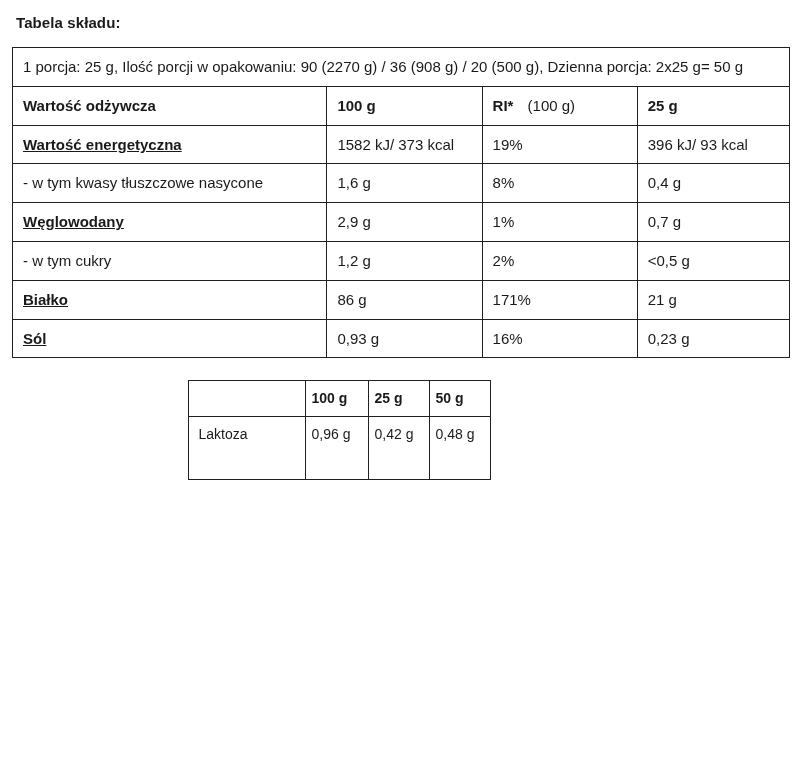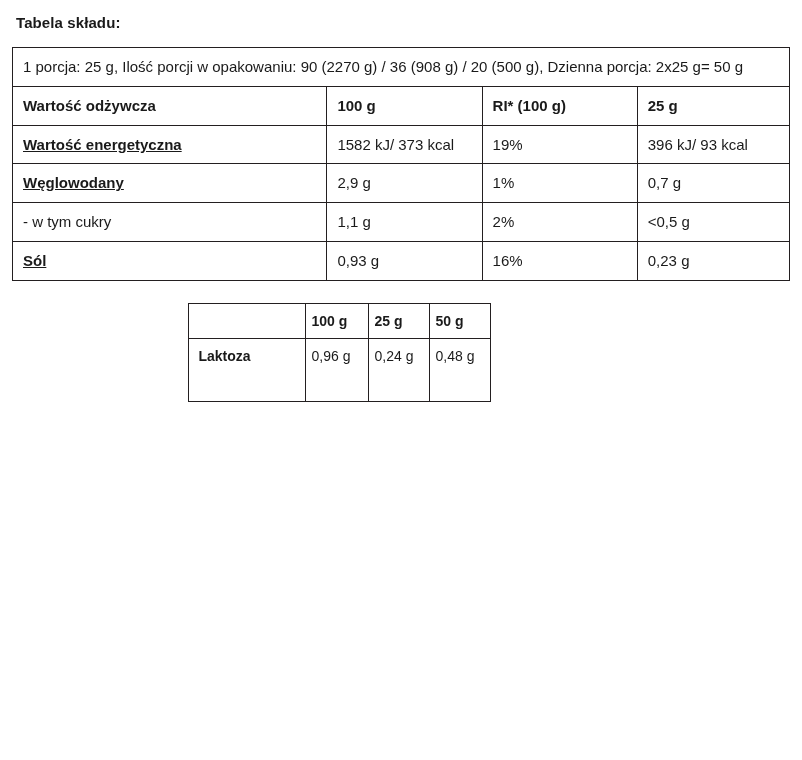--- a/index.html
+++ b/index.html
@@ -73,28 +73,28 @@
     table-layout: fixed;
     border: 1px solid #231f20;
   }
   table.lactose td {
     border: 1px solid #231f20;
     padding: 8px 6px;
     font-size: 14px;
     vertical-align: top;
     line-height: 1.3;
   }
-  table.lactose td.l-name { width: 100px; padding-left: 10px; font-weight: bold; }
+  table.lactose td.l-name { width: 100px; padding-left: 10px; font-weight: normal; }
   table.lactose td.l-c1 { width: 50px; }
   table.lactose td.l-c2 { width: 48px; }
   table.lactose td.l-c3 { width: 48px; }
   table.lactose tr.l-hdr td { font-weight: bold; }
   table.lactose tr.l-hdr td.l-name { border-bottom: 1px solid #231f20; }
   table.lactose tr.l-data td { height: 46px; }
-  .sup { font-weight: bold; }
+  .sup { font-weight: normal; margin-left: 10px; }
 </style>
 </head>
 <body>
 
 <div class="page">
 
   <div class="title">Tabela składu:</div>
 
   <div class="main-table-wrap">
     <table class="nutrition">
@@ -116,35 +116,47 @@
         </tr>
 
         <tr>
           <td class="bold">Wartość energetyczna</td>
           <td>1582 kJ/ 373 kcal</td>
           <td>19%</td>
           <td>396 kJ/ 93 kcal</td>
         </tr>
 
 
+        <tr>
+          <td>- w tym kwasy tłuszczowe nasycone</td>
+          <td>1,6 g</td>
+          <td>8%</td>
+          <td>0,4 g</td>
+        </tr>
 
         <tr>
           <td class="bold">Węglowodany</td>
           <td>2,9 g</td>
           <td>1%</td>
           <td>0,7 g</td>
         </tr>
 
         <tr>
           <td>- w tym cukry</td>
-          <td>1,1 g</td>
+          <td>1,2 g</td>
           <td>2%</td>
           <td>&lt;0,5 g</td>
         </tr>
 
+        <tr>
+          <td class="bold">Białko</td>
+          <td>86 g</td>
+          <td>171%</td>
+          <td>21 g</td>
+        </tr>
 
         <tr>
           <td class="bold">Sól</td>
           <td>0,93 g</td>
           <td>16%</td>
           <td>0,23 g</td>
         </tr>
 
       </tbody>
     </table>
@@ -155,20 +167,20 @@
       <tbody>
         <tr class="l-hdr">
           <td class="l-name"></td>
           <td class="l-c1">100 g</td>
           <td class="l-c2">25 g</td>
           <td class="l-c3">50 g</td>
         </tr>
         <tr class="l-data">
           <td class="l-name">Laktoza</td>
           <td class="l-c1">0,96 g</td>
-          <td class="l-c2">0,24 g</td>
+          <td class="l-c2">0,42 g</td>
           <td class="l-c3">0,48 g</td>
         </tr>
       </tbody>
     </table>
   </div>
 
 </div>
 
 </body></html>

